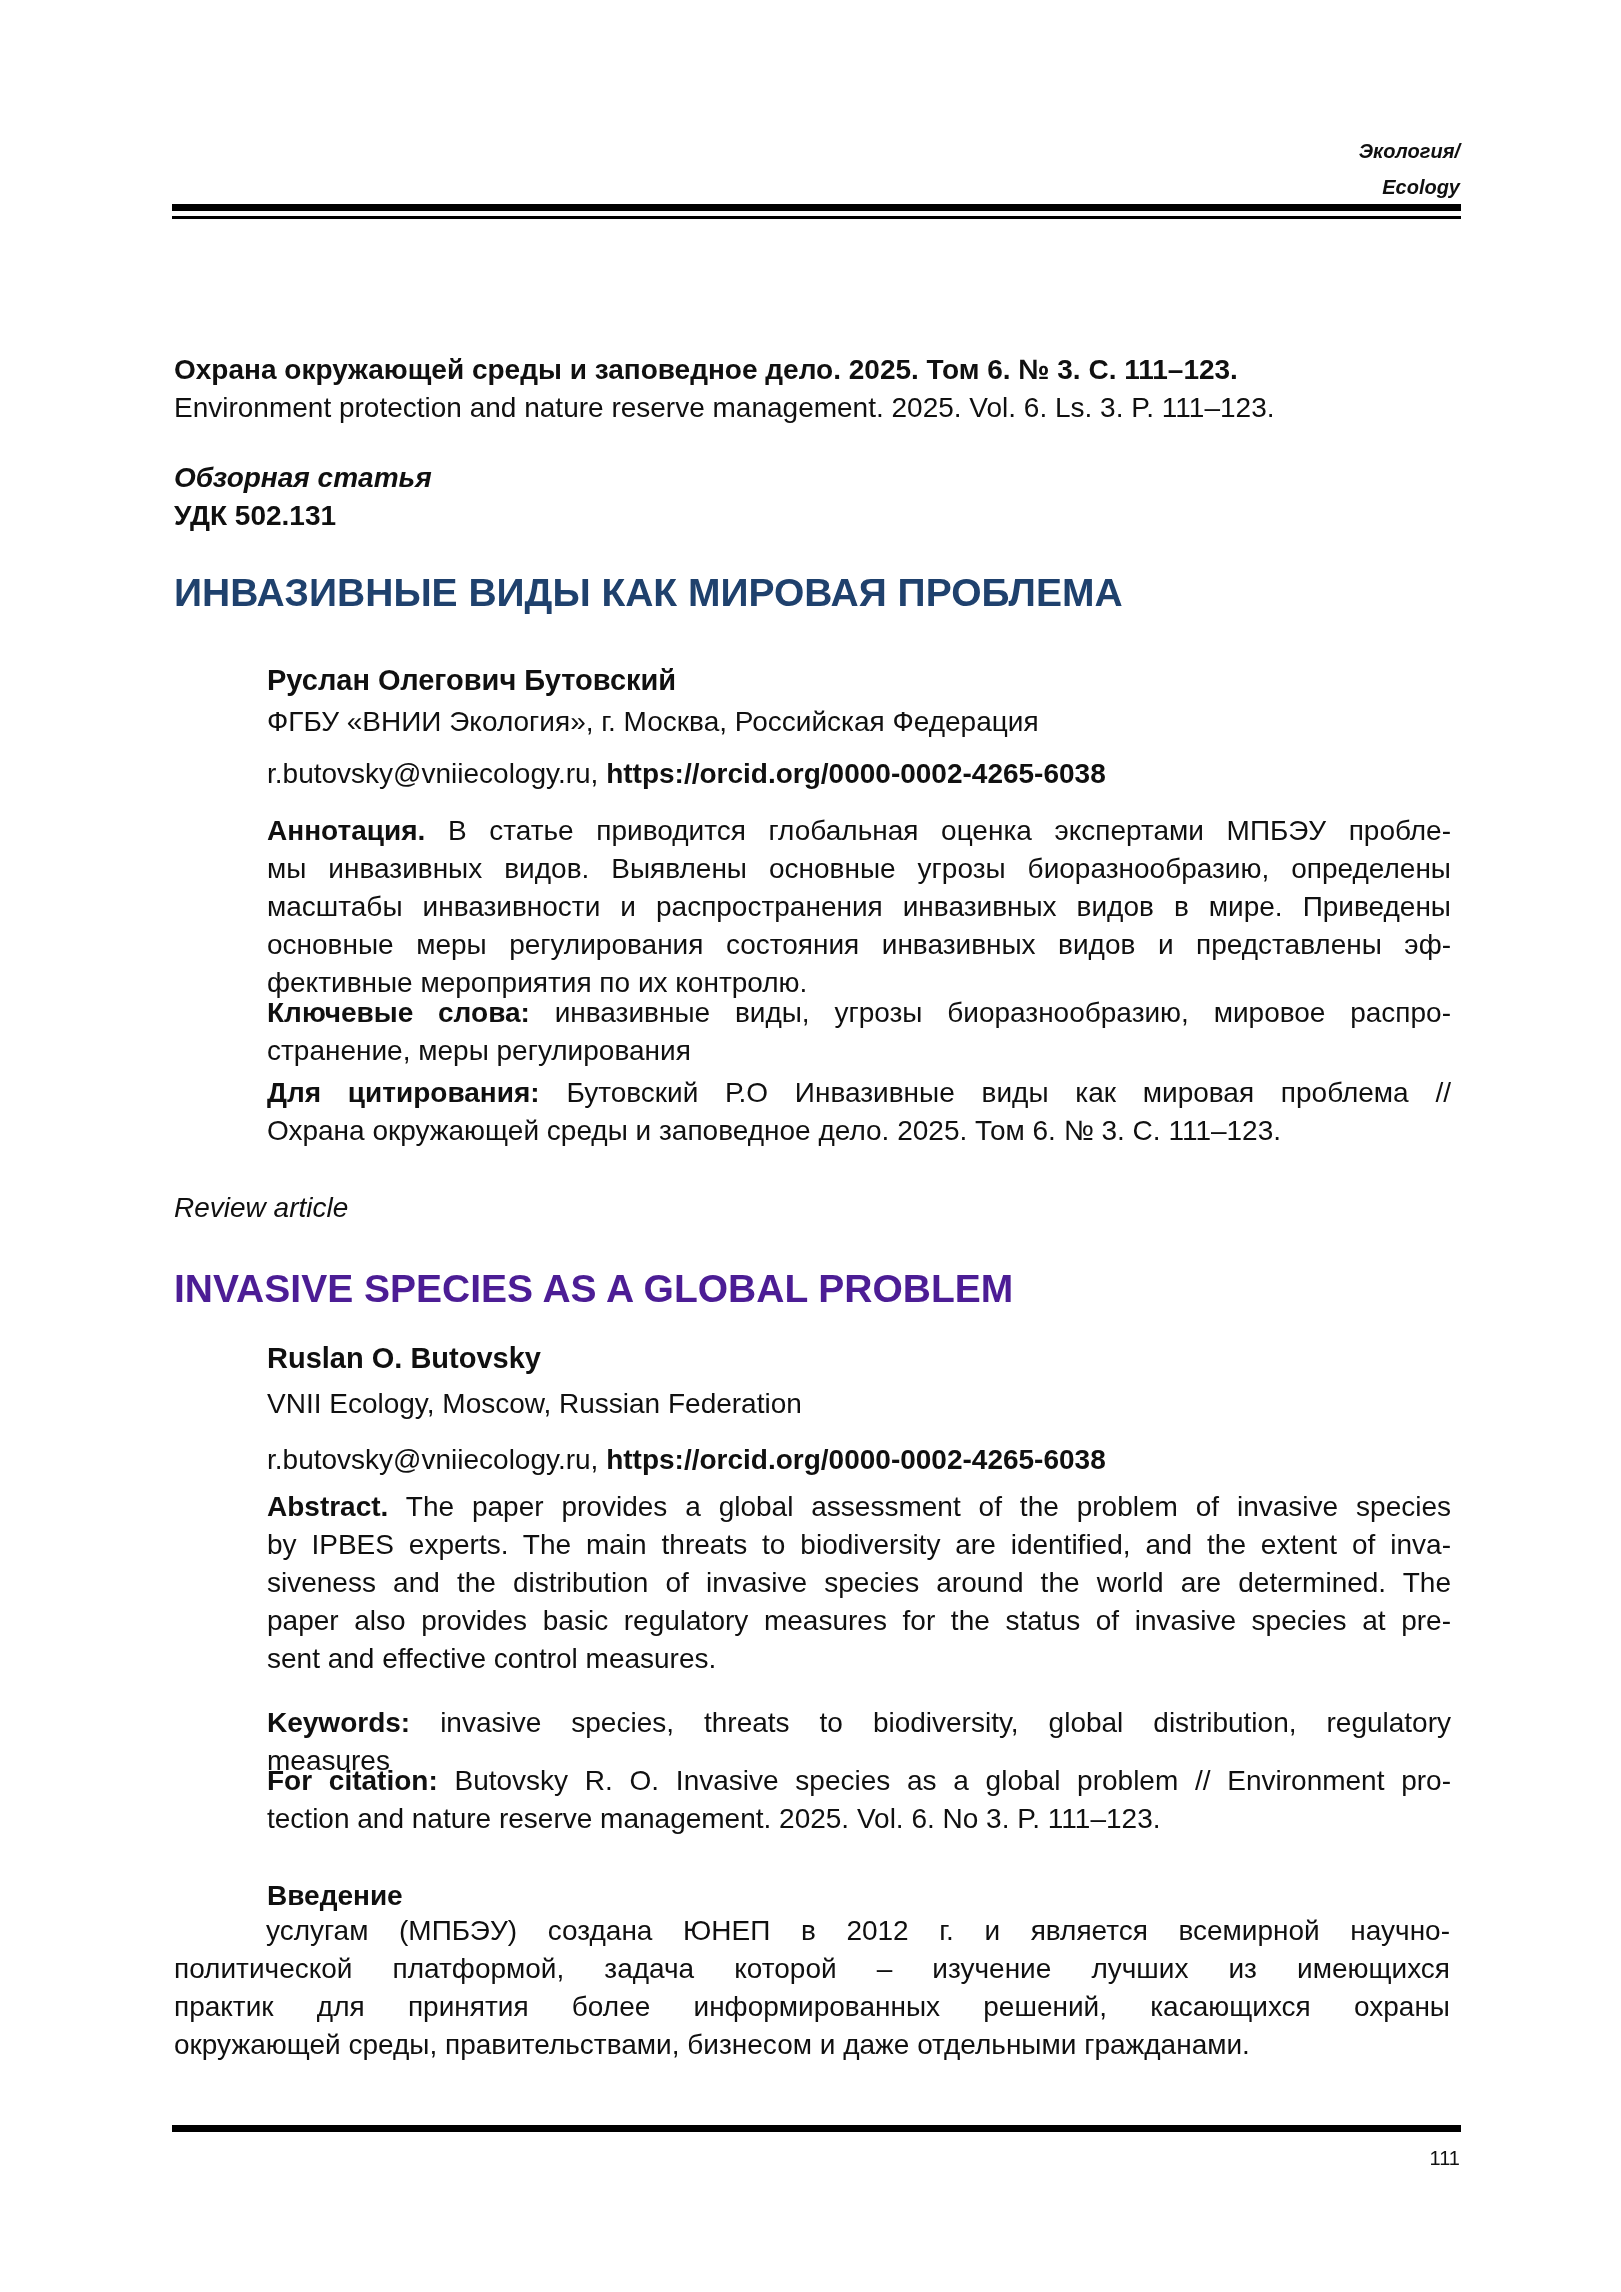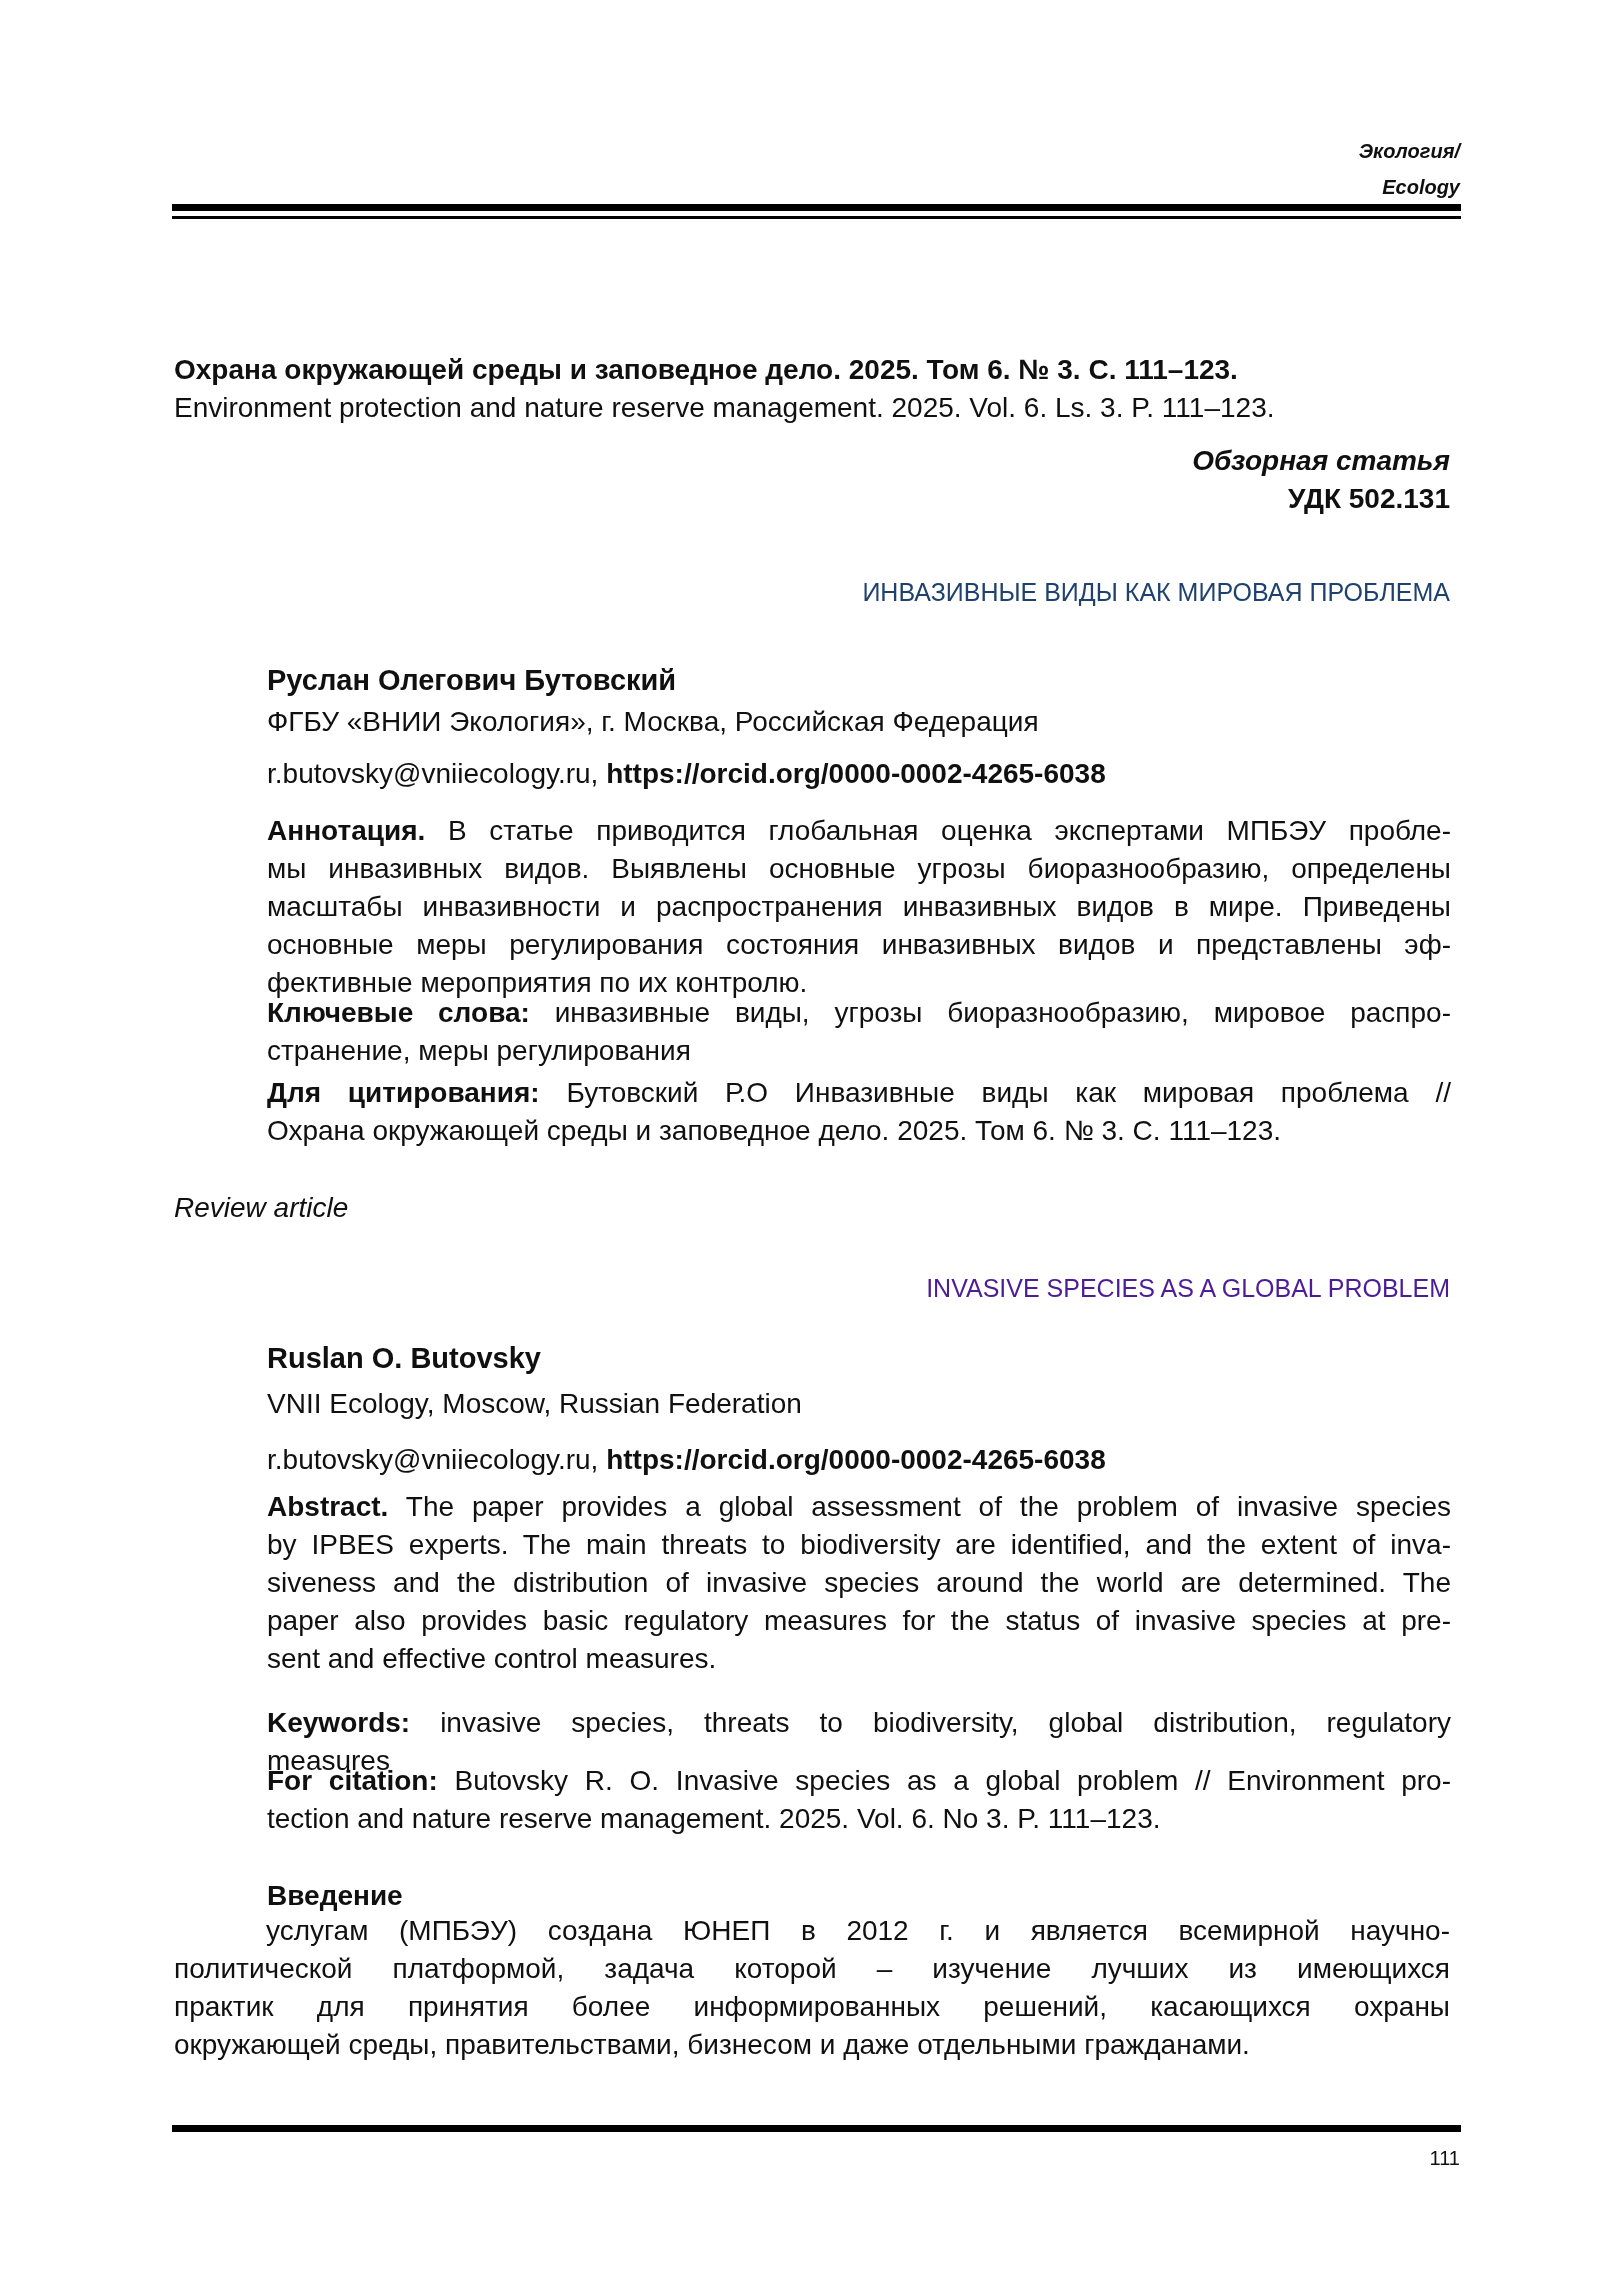--- a/index.html
+++ b/index.html
@@ -23,22 +23,22 @@
   .header-block {
     left:174px; width:1286px;
     font-size:20px; line-height:36px;
     font-weight:bold; font-style:italic;
     text-align:right;
   }
   .rule { left:172px; width:1289px; background:#000; }
   .rule-thick { height:6.9px; }
   .rule-thin  { height:2.9px; }
   .title {
-    font-size:25px; line-height:39px;
-    font-weight:normal; text-align:right;
+    font-size:39px; line-height:39px;
+    font-weight:bold; text-align:left;
   }
   .author-name { font-size:29px; line-height:38px; font-weight:bold; }
   .intro-para .jline:first-child { text-indent:92px; }
   .page-number { left:174px; width:1286px; text-align:right; font-size:20px; }
 </style>
 </head>
 <body>
 
 <div class="page">
 
@@ -47,21 +47,21 @@
     <div>Ecology</div>
   </div>
   <div class="abs rule rule-thick" style="top:204px;"></div>
   <div class="abs rule rule-thin" style="top:216px;"></div>
 
   <div class="abs full body-text" style="top:351px;">
     <div class="bold">Охрана окружающей среды и заповедное дело. 2025. Том 6. № 3. С. 111–123.</div>
     <div>Environment protection and nature reserve management. 2025. Vol. 6. Ls. 3. P. 111–123.</div>
   </div>
 
-  <div class="abs full body-text" style="top:442px;text-align:right;">
+  <div class="abs full body-text" style="top:459px;">
     <div class="italic bold">Обзорная статья</div>
     <div class="bold">УДК 502.131</div>
   </div>
 
   <div class="abs full title" style="top:573px; color:#1f416d;">ИНВАЗИВНЫЕ ВИДЫ КАК МИРОВАЯ ПРОБЛЕМА</div>
 
   <div class="abs ind author-name" style="top:647px;margin-top:14px;">Руслан Олегович Бутовский</div>
   <div class="abs ind body-text" style="top:703px;">ФГБУ «ВНИИ Экология», г. Москва, Российская Федерация</div>
   <div class="abs ind body-text" style="top:755px;">
     <span>r.butovsky@vniiecology.ru,</span>

